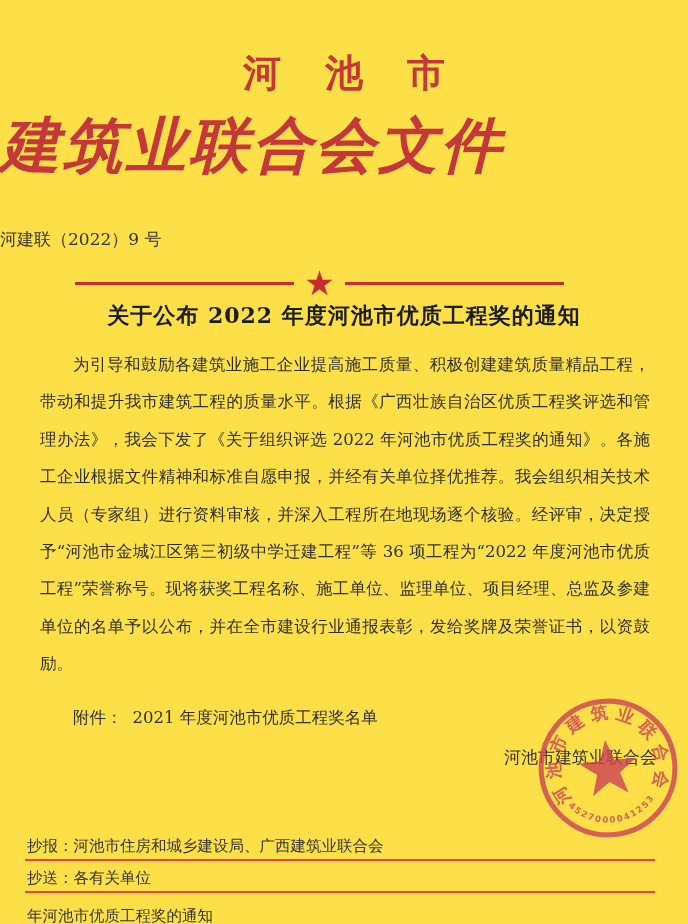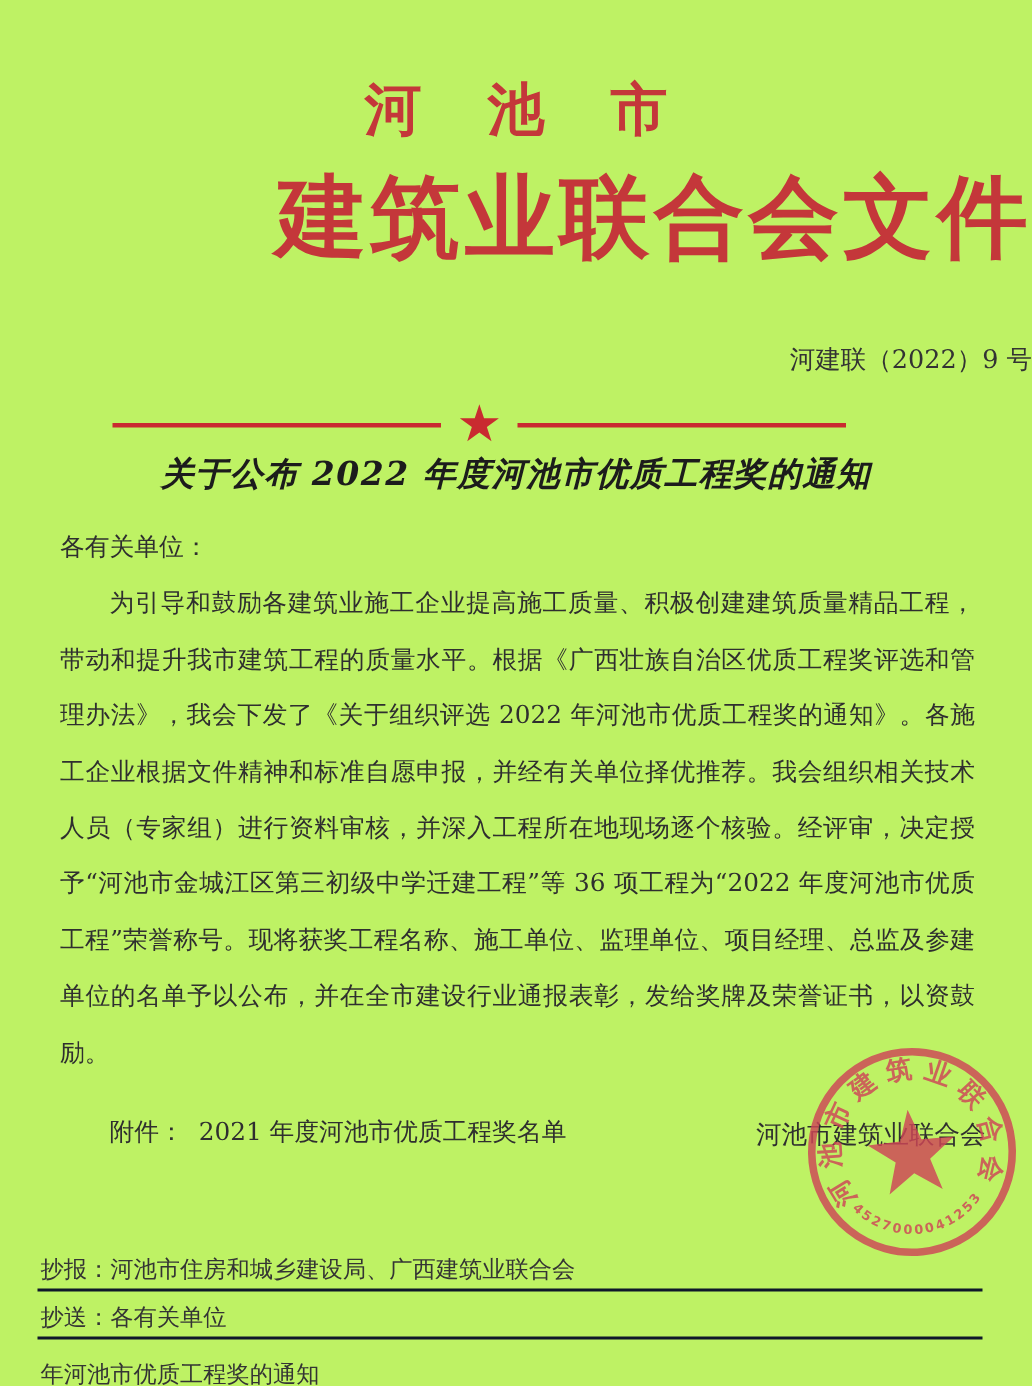--- a/index.html
+++ b/index.html
@@ -2,51 +2,52 @@
 <html><head>
 <meta charset="utf-8">
 <style>
   * { margin: 0; padding: 0; box-sizing: border-box; }
   html, body { background: #f8f6f2; }
   .page {
     position: relative;
     width: 688px;
     height: 924px;
     margin: 0 auto;
-    background: #bef264;
+    background: #fde047;
     overflow: hidden;
     font-family: "DejaVu Serif", "Liberation Serif", serif;
     color: #2e2e2e;
   }
   
   .city-line {
     position: absolute;
     top: 52px; left: 0; right: 0;
     text-align: center;
     font-size: 38px;
     font-weight: bold;
     color: #c4373a;
     letter-spacing: 44px;
     text-indent: 44px;
     line-height: 42px;
   }
   .org-title {
     position: absolute;
     top: 112px; left: 0; right: 0;
-    text-align: right;
+    text-align: left;
     font-size: 60px;
     font-weight: bold;
     color: #c4373a;
     letter-spacing: 3px;
     line-height: 66px;
+    font-style: italic;
   }
   .doc-number {
     position: absolute;
     top: 228px; left: 0; right: 0;
-    text-align: right;
+    text-align: left;
     font-size: 17px;
     color: #333333;
   }
   
   .divider {
     position: absolute;
     top: 268px; left: 75px;
     width: 489px; height: 30px;
     display: flex;
     align-items: center;
@@ -65,21 +66,20 @@
   }
   
   .doc-title {
     position: absolute;
     top: 301px; left: 0; right: 0;
     text-align: center;
     font-size: 22px;
     font-weight: bold;
     color: #1c1c1c;
     letter-spacing: 1px;
-    font-style: italic;
   }
   
   .body-block {
     position: absolute;
     top: 346px; left: 40px;
     width: 610px;
     font-size: 16.5px;
     line-height: 37.4px;
     text-align: justify;
     color: #2f2f2f;
@@ -113,21 +113,21 @@
   
   .footer {
     position: absolute;
     top: 836px; left: 25px;
     width: 630px;
     font-size: 15.5px;
     color: #343434;
   }
   .footer .frow {
     padding: 1px 0 3px 2px;
-    border-bottom: 2px solid #0f172a;
+    border-bottom: 2px solid #ef4444;
     line-height: 19px;
   }
   .footer .frow + .frow { margin-top: 7px; }
   .footer .frow-plain {
     border-bottom: none;
     padding-top: 7px;
   }
 </style>
 </head>
 <body>
@@ -140,21 +140,20 @@
 
   <div class="divider">
     <div class="seg"></div>
     <div class="star">★</div>
     <div class="seg"></div>
   </div>
 
   <div class="doc-title">关于公布 2022 年度河池市优质工程奖的通知</div>
 
   <div class="body-block">
-    <div class="salutation">各有关单位：</div>
     <div class="para">为引导和鼓励各建筑业施工企业提高施工质量、积极创建建筑质量精品工程，带动和提升我市建筑工程的质量水平。根据《广西壮族自治区优质工程奖评选和管理办法》，我会下发了《关于组织评选 2022 年河池市优质工程奖的通知》。各施工企业根据文件精神和标准自愿申报，并经有关单位择优推荐。我会组织相关技术人员（专家组）进行资料审核，并深入工程所在地现场逐个核验。经评审，决定授予“河池市金城江区第三初级中学迁建工程”等 36 项工程为“2022 年度河池市优质工程”荣誉称号。现将获奖工程名称、施工单位、监理单位、项目经理、总监及参建单位的名单予以公布，并在全市建设行业通报表彰，发给奖牌及荣誉证书，以资鼓励。</div>
     <div class="attachment">
       <span class="att-label">附件：</span><span>2021 年度河池市优质工程奖名单</span>
     </div>
   </div>
 
   <div class="signature">
     <div class="sig-org">河池市建筑业联合会</div>
   </div>
 

